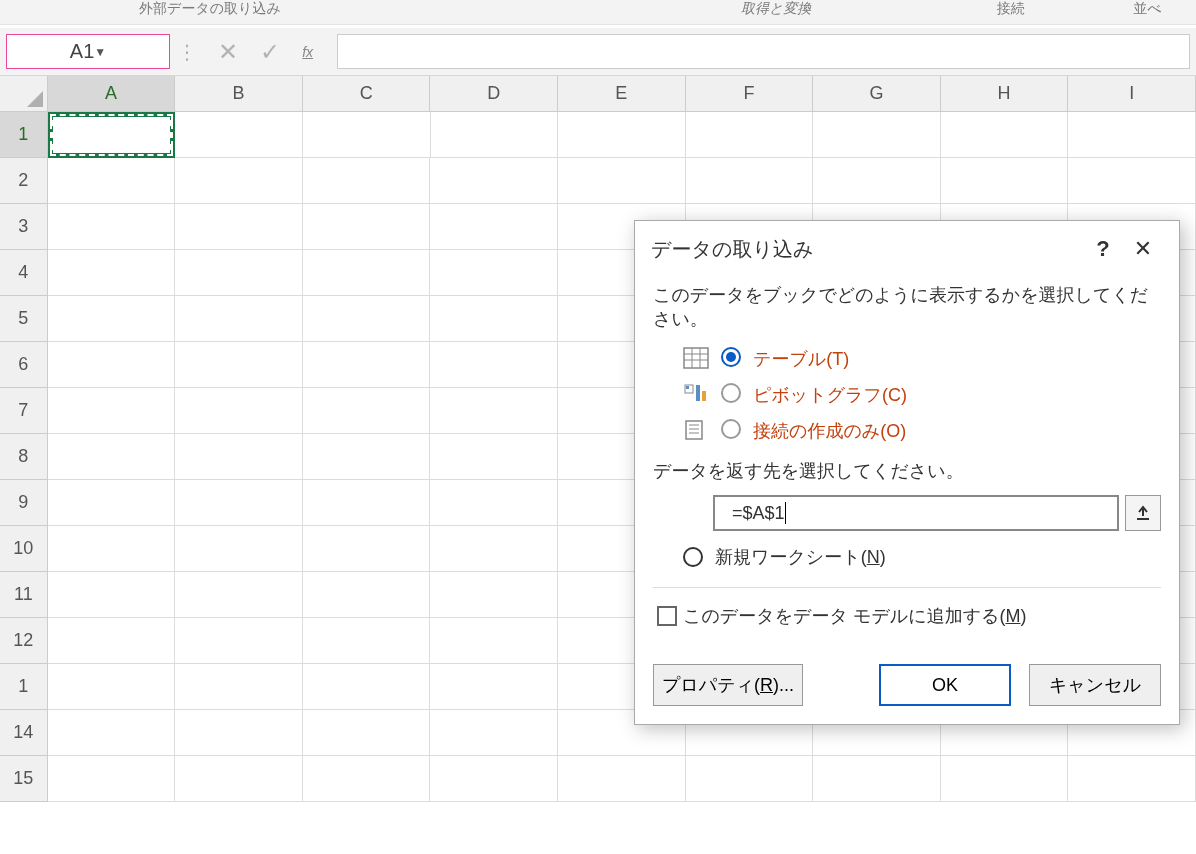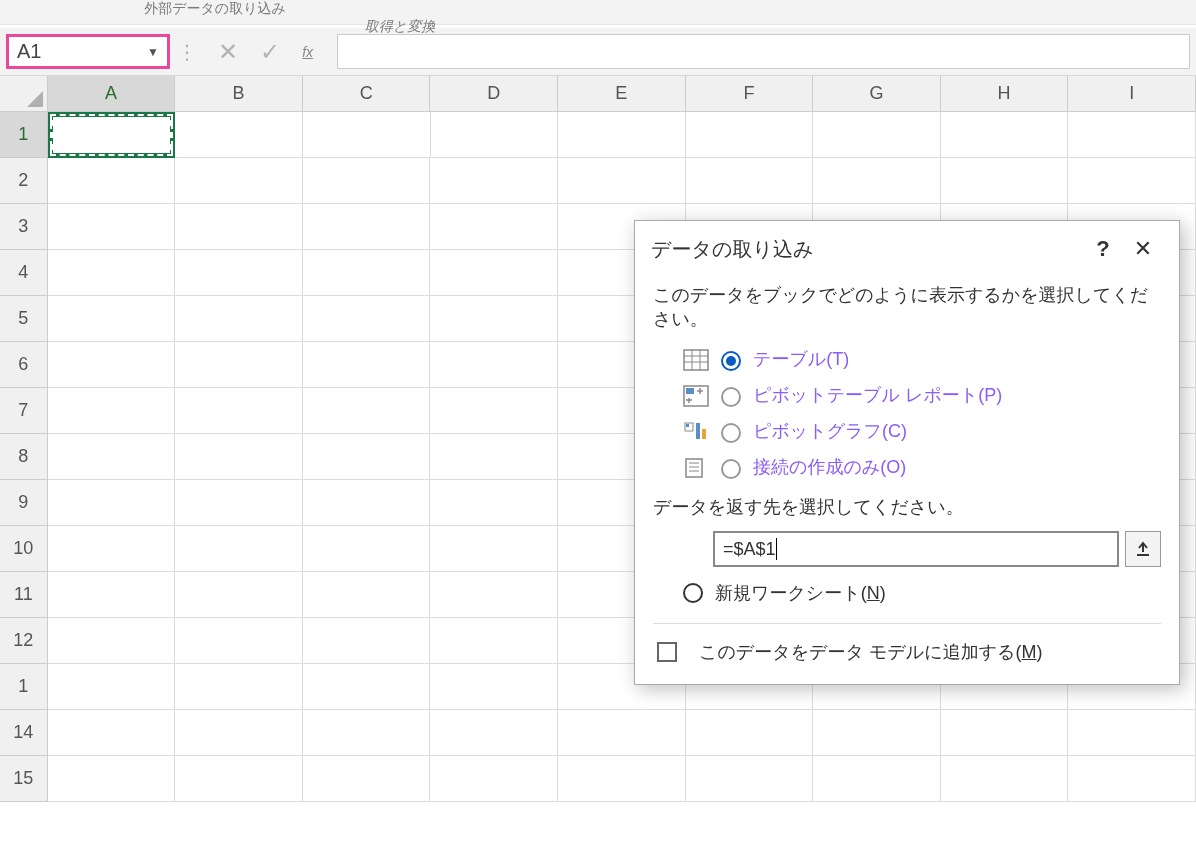--- a/index.html
+++ b/index.html
@@ -1,30 +1,30 @@
 <!DOCTYPE html>
 <html><head>
 <meta charset="utf-8">
 <style>
 * { box-sizing: border-box; margin: 0; padding: 0; font-family: "Yu Gothic UI", "Meiryo", sans-serif; }
 body { background: #fff; width: 1196px; height: 854px; overflow: hidden; position: relative; }
 
 
-.ribbon-labels { display:flex; height:24px; font-size:14px; color:#7a7a7a; background:#f3f3f3;flex-direction:column;}
+.ribbon-labels { display:flex; height:24px; font-size:14px; color:#7a7a7a; background:#f3f3f3;}
 .ribbon-labels div { text-align:center; }
 .rl1 { width:350px; margin-left:40px;}
 .rl2 { width:260px; margin-left:270px;font-style:italic;}
 .rl3 { width:120px; margin-left:50px;}
 .rl4 { width:100px; margin-left:30px;}
 
 .ribbon-border { height:4px; background:#fff; border-top:1px solid #e4e4e4;}
 
 
 .formula-row { display:flex; align-items:stretch; height:48px; background:#f3f3f3; border-bottom:1px solid #d6d6d6;}
-.name-box-wrap { display:flex; align-items:center; width:164px; background:#fff; border:3px solid #ec4899; margin:6px 0 6px 6px; padding:0 8px; justify-content:space-between;}
+.name-box-wrap { display:flex; align-items:center; width:164px; background:#fff; border:1px solid #ec4899; margin:6px 0 6px 6px; padding:0 8px; justify-content:center;}
 .name-box-text { font-size:20px; color:#444; }
 .name-box-arrow { font-size:12px; color:#555; }
 .fx-sep { width:34px; display:flex; align-items:center; justify-content:center; }
 .fx-dots { font-size:20px; color:#b0b0b0; }
 .fx-buttons { display:flex; align-items:center; gap:22px; padding:0 14px;}
 .fx-btn { font-size:24px; color:#b4b4b4; }
 .fx-btn.check{ font-size:24px;}
 .fx-label { font-size:14px; color:#888; font-style:italic;text-decoration:underline;}
 .formula-input { flex:1; background:#fff; border:1px solid #ccc; margin:6px 6px 6px 10px; }
 
@@ -44,36 +44,36 @@
 .cell.active::after{ content:""; position:absolute; inset:3px; background:#fff;}
 
 
 .dialog { position:absolute; left:634px; top:220px; width:546px; background:#fff; border:1px solid #aaa; box-shadow:4px 4px 18px rgba(0,0,0,0.25); }
 .dlg-title { display:flex; align-items:center; height:56px; padding:0 16px; font-size:20px; }
 .dlg-title-text { flex:1; color:#333; }
 .dlg-help { width:40px; text-align:center; font-size:22px; font-weight:bold; color:#333;}
 .dlg-close { width:40px; text-align:center; font-size:22px; color:#333;}
 .dlg-body { padding:6px 18px 16px 18px; font-size:18px; color:#333;}
 .dlg-prompt { margin-bottom:10px; }
-.opt-row { display:flex; align-items:flex-end; gap:12px; padding:6px 0 6px 30px; color:#8b5cf6;}
+.opt-row { display:flex; align-items:flex-start; gap:12px; padding:6px 0 6px 30px; color:#c2410c;}
 .opt-row .radio { width:20px; height:20px; border:2px solid #999; border-radius:50%; display:inline-block; position:relative; flex-shrink:0;}
 .opt-row .radio.checked { border-color:#0a5bc4;}
 .opt-row .radio.checked::after{ content:""; position:absolute; inset:3px; border-radius:50%; background:#0a5bc4;}
 .opt-icon { width:26px; height:22px; display:inline-block; flex-shrink:0;}
 .opt-icon svg{ width:26px; height:22px;}
 .dlg-prompt2 { margin:10px 0 8px 0;}
 .dest-row { display:flex; align-items:center; gap:12px; padding:6px 0 6px 30px;}
 .dest-row .radio { width:20px; height:20px; border:2px solid #333; border-radius:50%; position:relative; flex-shrink:0;}
 .dest-row .radio.checked::after{ content:""; position:absolute; inset:3px; border-radius:50%; background:#333;}
 .range-row { display:flex; align-items:center; gap:6px; padding:4px 0 8px 60px;}
-.range-input { flex:1; border:2px solid #888; height:36px; padding:0 8px; font-size:18px; background:#fff; display:flex; align-items:center;}
+.range-input { flex:1; border:2px solid #888; height:36px; padding:0 17px; font-size:18px; background:#fff; display:flex; align-items:center;}
 .range-picker { width:36px; height:36px; border:1px solid #999; background:#f4f4f4; display:flex; align-items:center; justify-content:center;}
 .range-picker svg{ width:18px; height:18px;}
 .divider { border-top:1px solid #ddd; margin:12px 0;}
-.check-row { display:flex; align-items:center; gap:22px; padding:4px 0 4px 4px;}
+.check-row { display:flex; align-items:center; gap:6px; padding:4px 0 4px 4px;}
 .checkbox { width:20px; height:20px; border:2px solid #666; flex-shrink:0;}
 .dlg-footer { display:flex; gap:18px; padding:16px 18px 18px 18px; align-items:center;}
 .btn { height:42px; font-size:18px; border:1px solid #999; background:#efefef; display:flex; align-items:center; justify-content:center; cursor:pointer;}
 .btn-prop { width:150px;}
 .footer-spacer{flex:1;}
 .btn-ok { width:132px; border:2px solid #0a5bc4; background:#fff;}
 .btn-cancel { width:132px;}
 .underline-key { text-decoration:underline; }
 </style>
 </head>
@@ -316,32 +316,20 @@
             <line x1="1" y1="7" x2="25" y2="7" stroke="#888"></line>
             <line x1="1" y1="13" x2="25" y2="13" stroke="#888"></line>
             <line x1="9" y1="1" x2="9" y2="21" stroke="#888"></line>
             <line x1="17" y1="1" x2="17" y2="21" stroke="#888"></line>
           </svg>
       </span>
       <span class="radio checked"></span>
       <span>テーブル(T)</span>
     </div>
 
-    <div class="opt-row">
-      <span class="opt-icon">
-        <svg viewBox="0 0 26 22">
-            <rect x="1" y="1" width="24" height="20" fill="none" stroke="#888" stroke-width="1.5"></rect>
-            <rect x="3" y="3" width="8" height="6" fill="#5a8ec8"></rect>
-            <path d="M14 6 L20 6 M17 3 L17 9" stroke="#888" stroke-width="1.5"></path>
-            <path d="M6 13 L6 18 M3 15 L9 15" stroke="#888" stroke-width="1.5"></path>
-          </svg>
-      </span>
-      <span class="radio"></span>
-      <span>ピボットテーブル レポート(P)</span>
-    </div>
 
     <div class="opt-row">
       <span class="opt-icon">
         <svg viewBox="0 0 26 22">
             <rect x="13" y="2" width="4" height="16" fill="#5a8ec8"></rect>
             <rect x="19" y="8" width="4" height="10" fill="#e8a23a"></rect>
             <rect x="2" y="2" width="8" height="8" fill="none" stroke="#888"></rect>
             <rect x="3" y="3" width="3" height="3" fill="#5a8ec8"></rect>
           </svg>
       </span>
@@ -384,13 +372,19 @@
     </div>
 
     <div class="divider"></div>
 
     <div class="check-row">
       <span class="checkbox"></span>
       <span>このデータをデータ モデルに追加する(<span class="underline-key">M</span>)</span>
     </div>
   </div>
 
+  <div class="dlg-footer">
+    <div class="btn btn-prop">プロパティ(<span class="underline-key">R</span>)...</div>
+    <div class="footer-spacer"></div>
+    <div class="btn btn-ok">OK</div>
+    <div class="btn btn-cancel">キャンセル</div>
+  </div>
 </div>
 
 </body></html>

